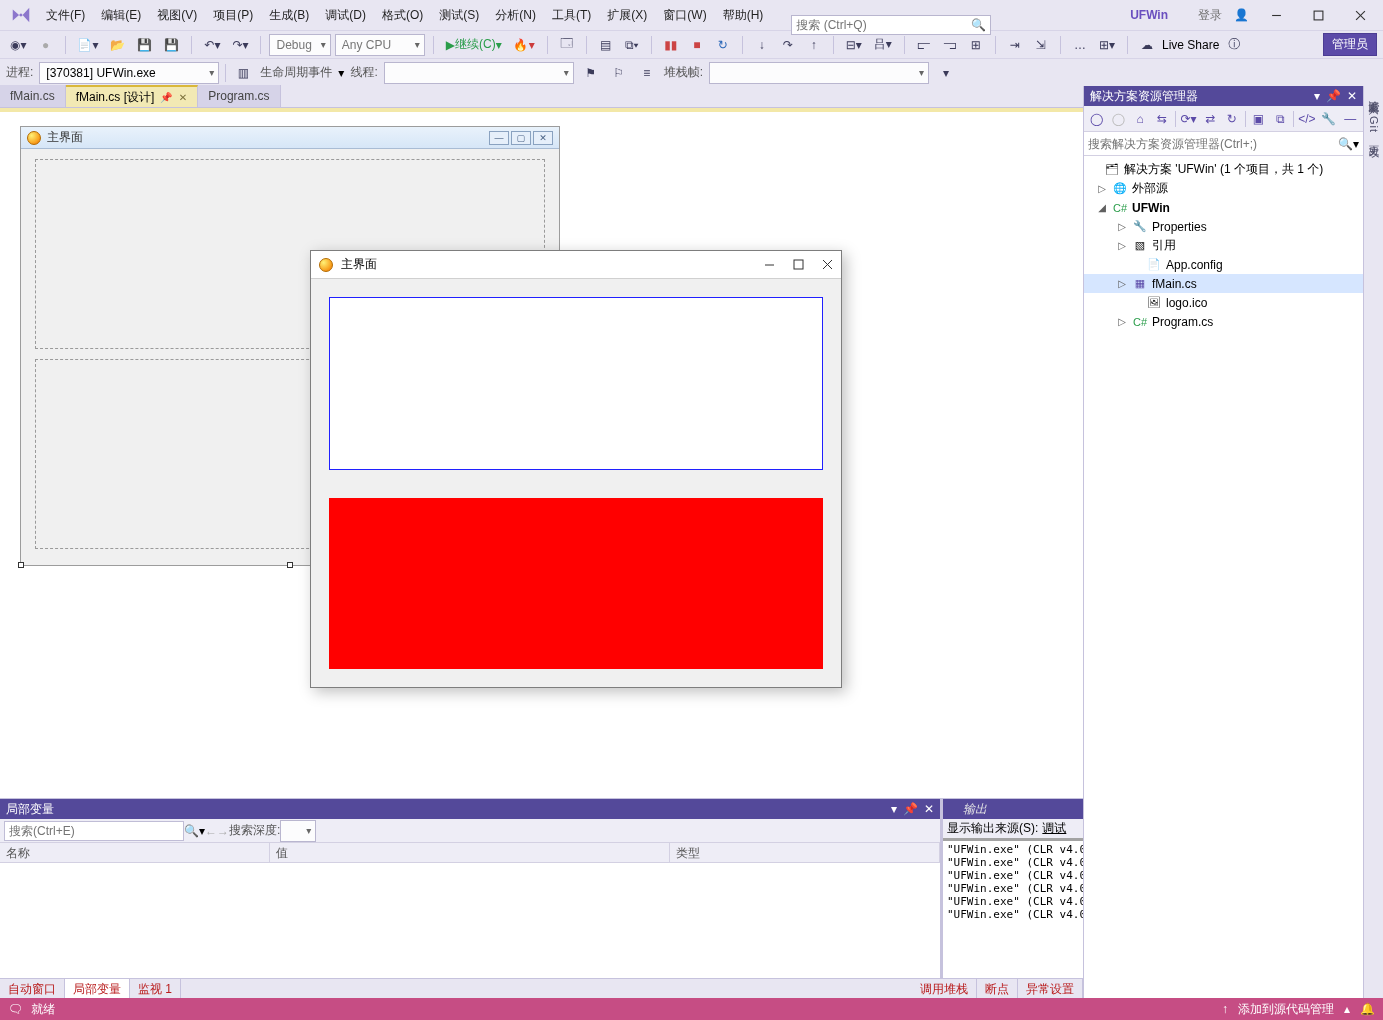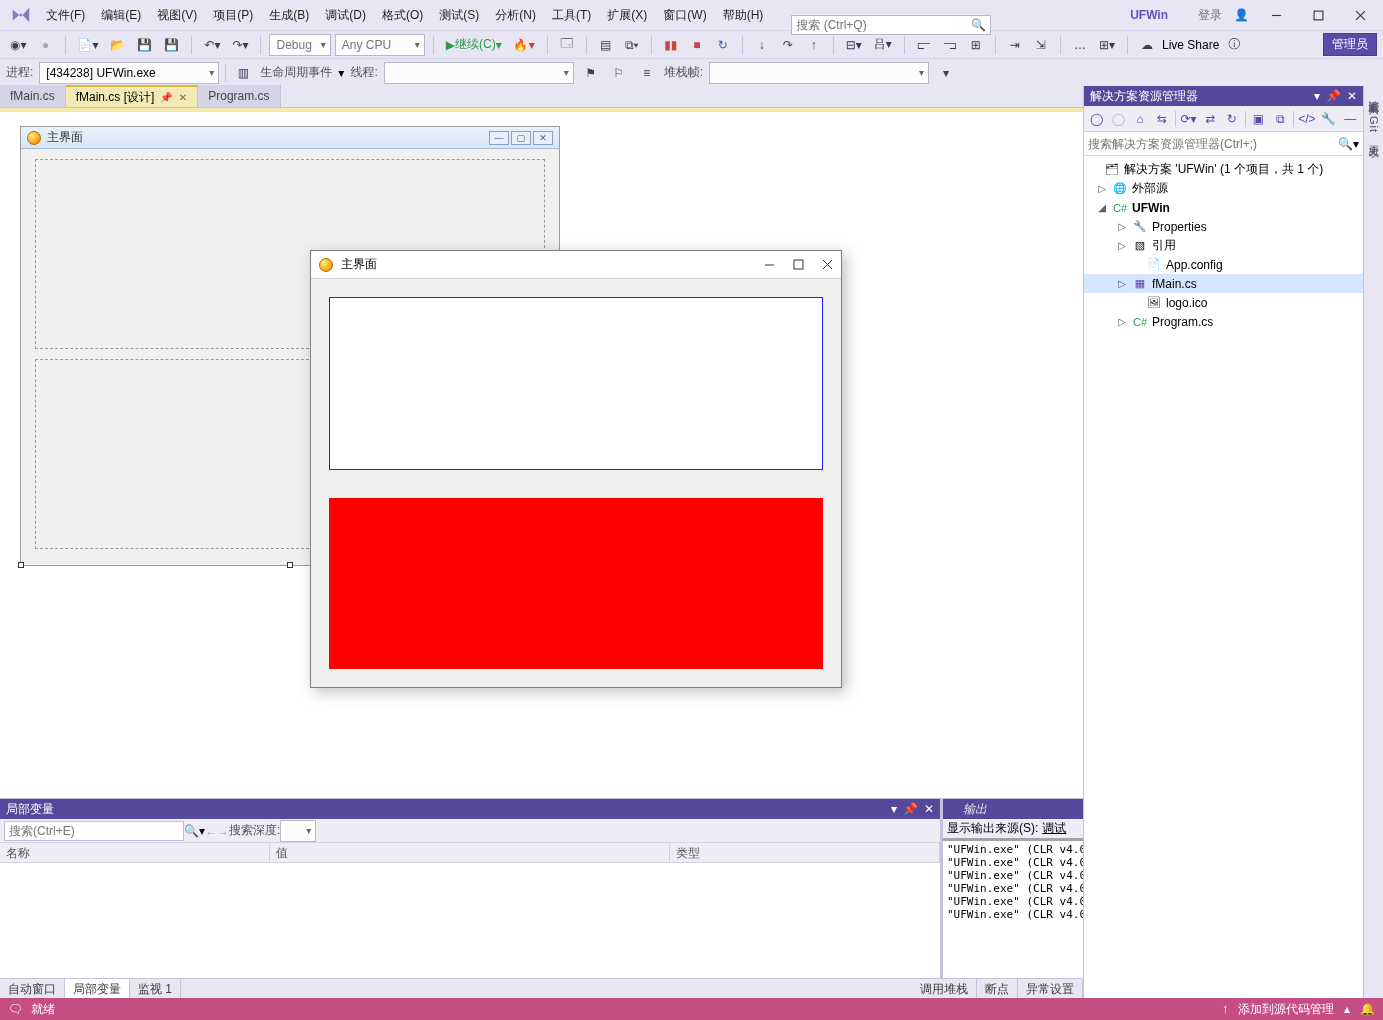--- a/index.html
+++ b/index.html
@@ -62,21 +62,21 @@
 .locals .sch { height:24px; display:flex; align-items:center; padding:0 4px; background:#eeedf6; border-bottom:1px solid #d3d0e2; }
 .locals .sch input { width:180px; height:20px; border:1px solid #c0bdd6; padding:0 4px; }
 .locals .gridh { height:20px; background:#eeedf6; border-bottom:1px solid #d3d0e2; display:flex; }
 .locals .gh { border-right:1px solid #d3d0e2; padding:0 6px; line-height:20px; color:#555; }
 .locals .body { flex:1; background:#fff; }
 .output { width:140px; display:flex; flex-direction:column; }
 .output .hd { height:20px; background:#54499a; color:#e5e5e5; display:flex; align-items:center; padding:0 20px;font-style:italic; }
 .output .bar { height:22px; background:#eeedf6; border-bottom:3px solid #a3a3a3; display:flex; align-items:center; padding:0 4px; gap:4px; font-size:11px; white-space:nowrap; overflow:hidden; }
 .output .txt { flex:1; background:#fff; font-family:Consolas,monospace; font-size:11px; white-space:pre; overflow:hidden; padding:2px 4px; }
 .bottom-tabs { height:20px; background:#e8e6f2; border-top:1px solid #c6c2dd; display:flex; font-size:12px; }
-.btab { padding:0 8px; line-height:20px; color:#404040; border-right:1px solid #c6c2dd; }
+.btab { padding:0 8px; line-height:20px; color:#b91c1c; border-right:1px solid #c6c2dd; }
 .btab.active { background:#fff; }
 .status { height:22px; background:#c64d84; color:#fff; display:flex; align-items:center; padding:0 8px; gap:8px; position:absolute; left:0; right:0; bottom:0; }
 .status .right { margin-left:auto; display:flex; gap:10px; align-items:center; }
 svg { display:block; }
 .dot { width:14px; height:14px; border-radius:50%; background:radial-gradient(circle at 30% 30%, #fff176, #f9a825 60%, #ef6c00); border:1px solid #b36b00; display:inline-block; }
 </style>
 </head>
 <body>
 
 <div class="titlebar">
@@ -159,21 +159,21 @@
   <span class="tb-btn">⊞▾</span>
   <span class="sep"></span>
   <span class="tb-btn">☁</span>
   <span>Live Share</span>
   <span class="tb-btn">ⓘ</span>
   <span class="admin-btn">管理员</span>
 </div>
 
 <div class="toolbar2">
   <span class="label">进程:</span>
-  <div class="combo" style="min-width:180px;color:#000;">[434238] UFWin.exe</div>
+  <div class="combo" style="min-width:180px;color:#000;">[370381] UFWin.exe</div>
   <span class="sep" style="width:1px;height:18px;background:#c6c2dd;"></span>
   <span class="tb-btn">▥</span>
   <span class="label">生命周期事件</span>▾
   <span class="label">线程:</span>
   <div class="combo" style="min-width:190px;"></div>
   <span class="tb-btn">⚑</span>
   <span class="tb-btn">⚐</span>
   <span class="tb-btn">≡</span>
   <span class="label">堆栈帧:</span>
   <div class="combo" style="min-width:220px;"></div>

